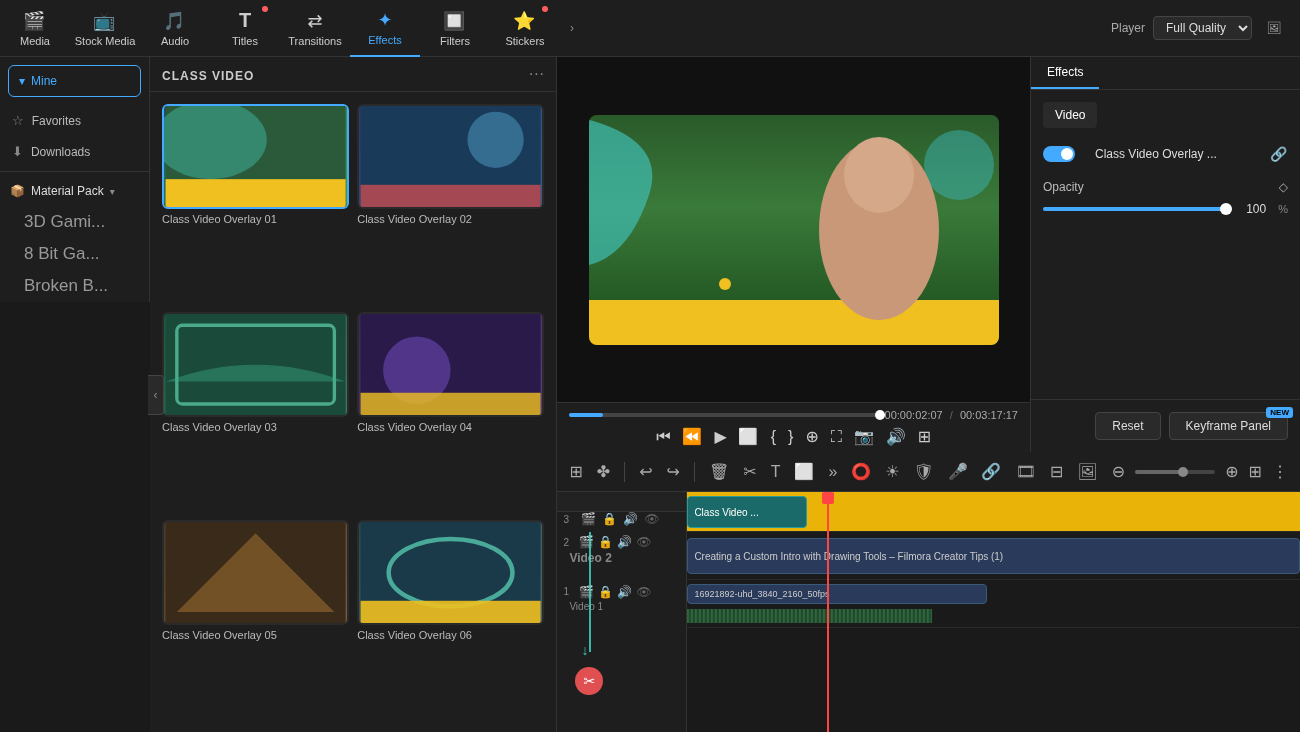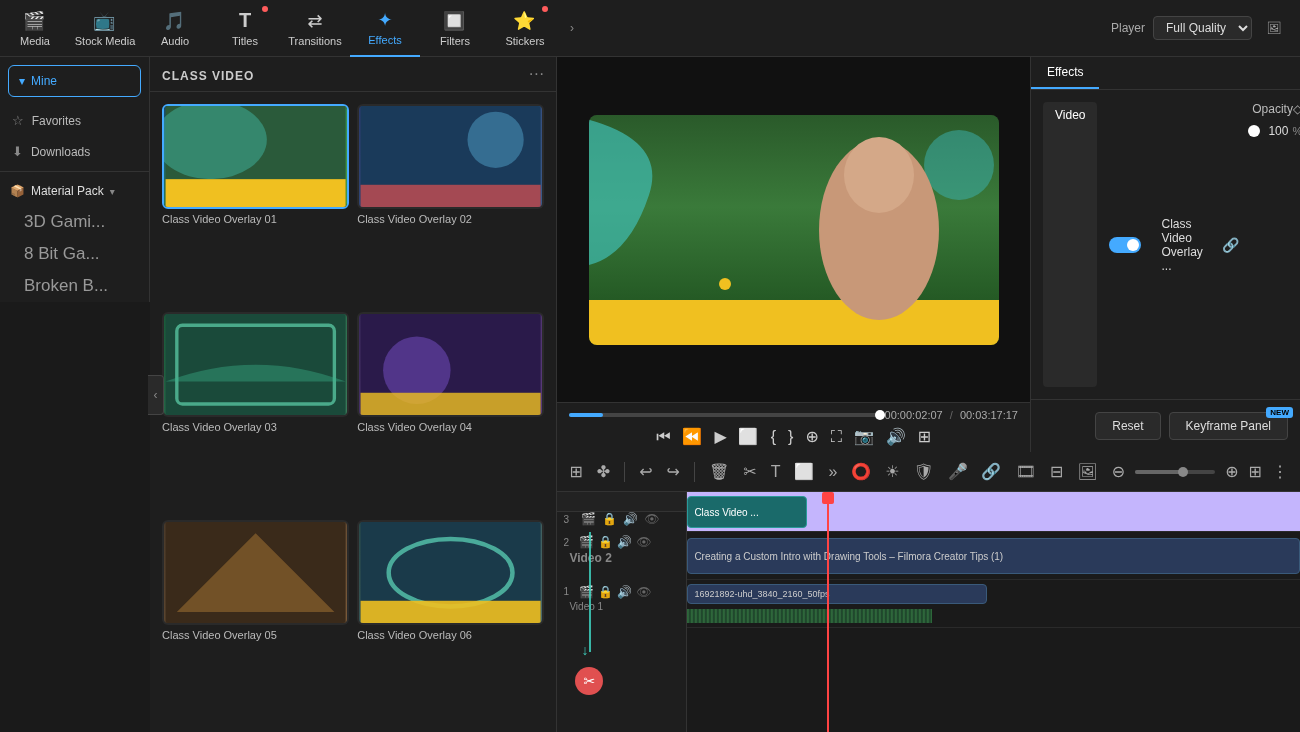--- a/index.html
+++ b/index.html
@@ -151,21 +151,21 @@
       width: 270px; background: #1e1e1e; border-left: 1px solid #333;
       display: flex; flex-direction: column;
     }
     .right-panel-tabs {
       display: flex; border-bottom: 1px solid #333;
     }
     .rp-tab {
       padding: 8px 16px; cursor: pointer; font-size: 12px; color: #aaa;
     }
     .rp-tab.active { color: #fff; border-bottom: 2px solid #4af; }
-    .rp-content { flex: 1; padding: 12px; display: flex; flex-direction: row; gap: 12px; }
+    .rp-content { flex: 1; padding: 12px; display: flex; flex-direction: column; gap: 12px; }
     .rp-video-tab {
       padding: 6px 12px; cursor: pointer; font-size: 12px; color: #fff;
       background: #2a2a2a; border-radius: 4px; width: fit-content;
     }
     .effect-row {
       display: flex; align-items: center; gap: 20px; padding: 6px 0;
     }
     .toggle-on {
       width: 32px; height: 16px; background: #4af; border-radius: 8px;
       display: flex; align-items: center; padding: 0 2px; cursor: pointer;
@@ -173,21 +173,21 @@
     .toggle-knob {
       width: 12px; height: 12px; border-radius: 50%; background: #fff;
       margin-left: auto;
     }
     .effect-name-label { font-size: 12px; color: #ddd; flex: 1; }
     .effect-edit-btn { color: #888; cursor: pointer; font-size: 14px; }
     .opacity-section { display: flex; flex-direction: column; gap: 8px; }
     .opacity-label-row { display: flex; align-items: center; justify-content: space-between; }
     .opacity-label { font-size: 12px; color: #bbb; }
     .opacity-diamond { color: #aaa; font-size: 12px; cursor: pointer; }
-    .opacity-slider-row { display: flex; align-items: center; gap: 4px; }
+    .opacity-slider-row { display: flex; align-items: center; gap: 12px; }
     .opacity-track {
       flex: 1; height: 4px; background: #444; border-radius: 2px; position: relative;
     }
     .opacity-fill { height: 100%; background: #4af; border-radius: 2px; width: 100%; }
     .opacity-handle {
       position: absolute; top: 50%; right: -1%; transform: translate(50%, -50%);
       width: 12px; height: 12px; border-radius: 50%; background: #fff;
     }
     .opacity-value { font-size: 12px; color: #ddd; min-width: 30px; text-align: right; }
     .opacity-pct { font-size: 11px; color: #888; }
@@ -602,21 +602,21 @@
               <span class="track-ctrl-btn">🔊</span>
               <span class="track-ctrl-btn">👁</span>
             </div>
             <div style="padding-left:6px; font-size:10px; color:#888;">Video 1</div>
           </div>
         </div>
 
         <div style="flex:1; position:relative; overflow:hidden;">
 
 
-          <div class="track-row" style="height:40px; background:#c4b5fd; position:relative;">
+          <div class="track-row" style="height:40px; background:#eab308; position:relative;">
             <div class="track-clip clip-overlay">
               <span>Class Video ...</span>
             </div>
           </div>
 
           <div class="track-row" style="height:48px; background:#1a1a1a; position:relative;">
             <div class="track-clip clip-video2" style="top:6px; height:36px;">
               <span style="font-size:10px; color:#ccc; white-space:nowrap; overflow:hidden; text-overflow:ellipsis;">Creating a Custom Intro with Drawing Tools – Filmora Creator Tips (1)</span>
             </div>
           </div>

